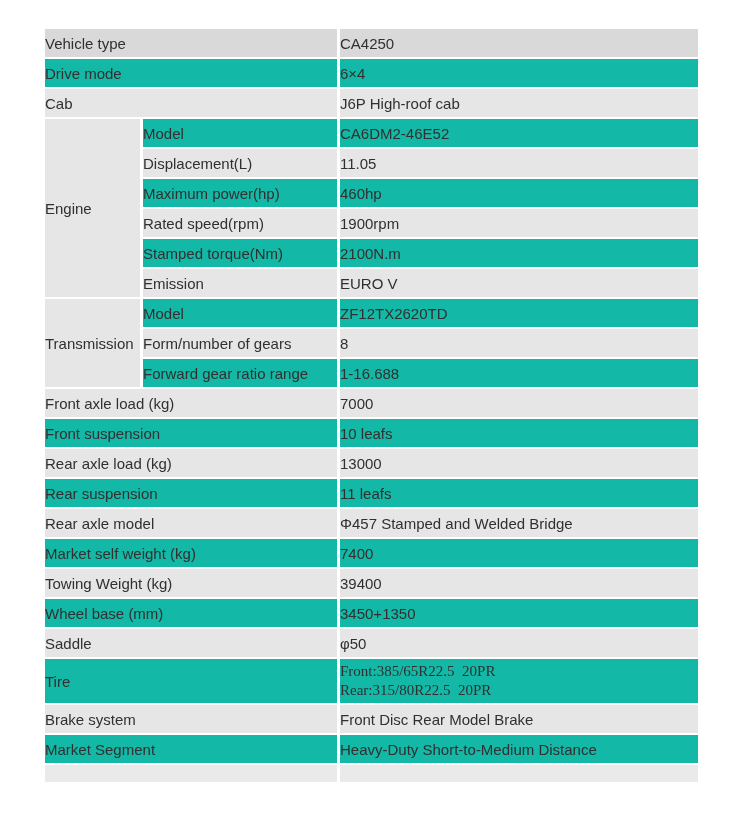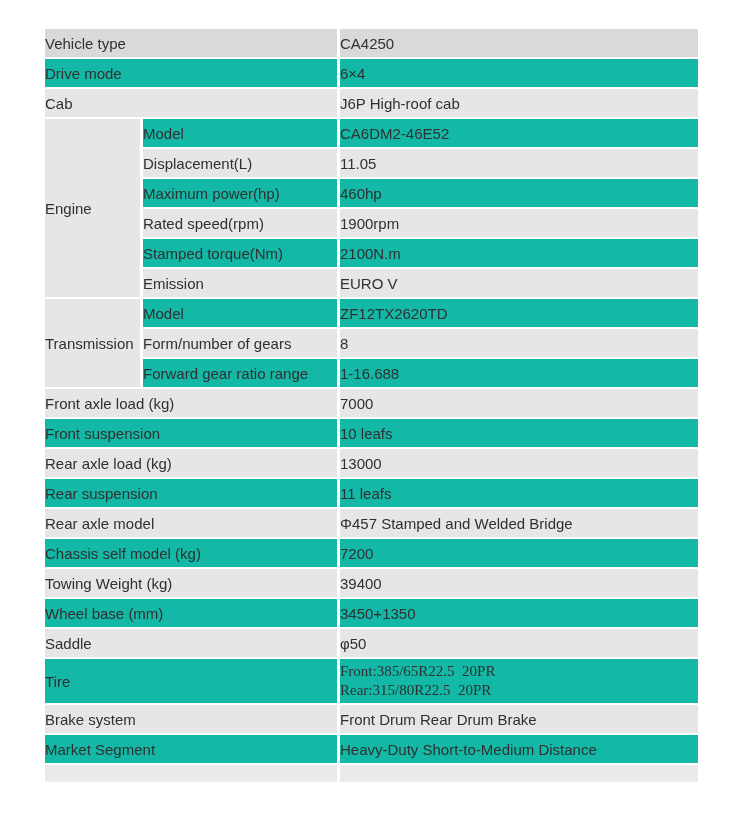--- a/index.html
+++ b/index.html
@@ -132,22 +132,22 @@
       </tr>
       <tr>
         <td colspan="2" class="white">Rear suspension</td>
         <td class="white">11 leafs</td>
       </tr>
       <tr>
         <td colspan="2" class="gray">Rear axle model</td>
         <td class="gray">Φ457 Stamped and Welded Bridge</td>
       </tr>
       <tr>
-        <td colspan="2" class="white">Chassis self model (kg)</td>
-        <td class="white">7200</td>
+        <td colspan="2" class="white">Market self weight (kg)</td>
+        <td class="white">7400</td>
       </tr>
       <tr>
         <td colspan="2" class="gray">Towing Weight (kg)</td>
         <td class="gray">39400</td>
       </tr>
       <tr>
         <td colspan="2" class="white">Wheel base (mm)</td>
         <td class="white">3450+1350</td>
       </tr>
       <tr>
@@ -156,21 +156,21 @@
       </tr>
       <tr class="tire-row">
         <td colspan="2" class="white">Tire</td>
         <td class="white two-line">
           <span>Front:385/65R22.5&nbsp;&nbsp;20PR</span>
           <span>Rear:315/80R22.5&nbsp;&nbsp;20PR</span>
         </td>
       </tr>
       <tr>
         <td colspan="2" class="gray">Brake system</td>
-        <td class="gray">Front Drum Rear Drum Brake</td>
+        <td class="gray">Front Disc Rear Model Brake</td>
       </tr>
       <tr>
         <td colspan="2" class="white">Market Segment</td>
         <td class="white">Heavy-Duty Short-to-Medium Distance</td>
       </tr>
       <tr>
         <td colspan="2" class="footer"></td>
         <td class="footer"></td>
       </tr>
     </tbody>

